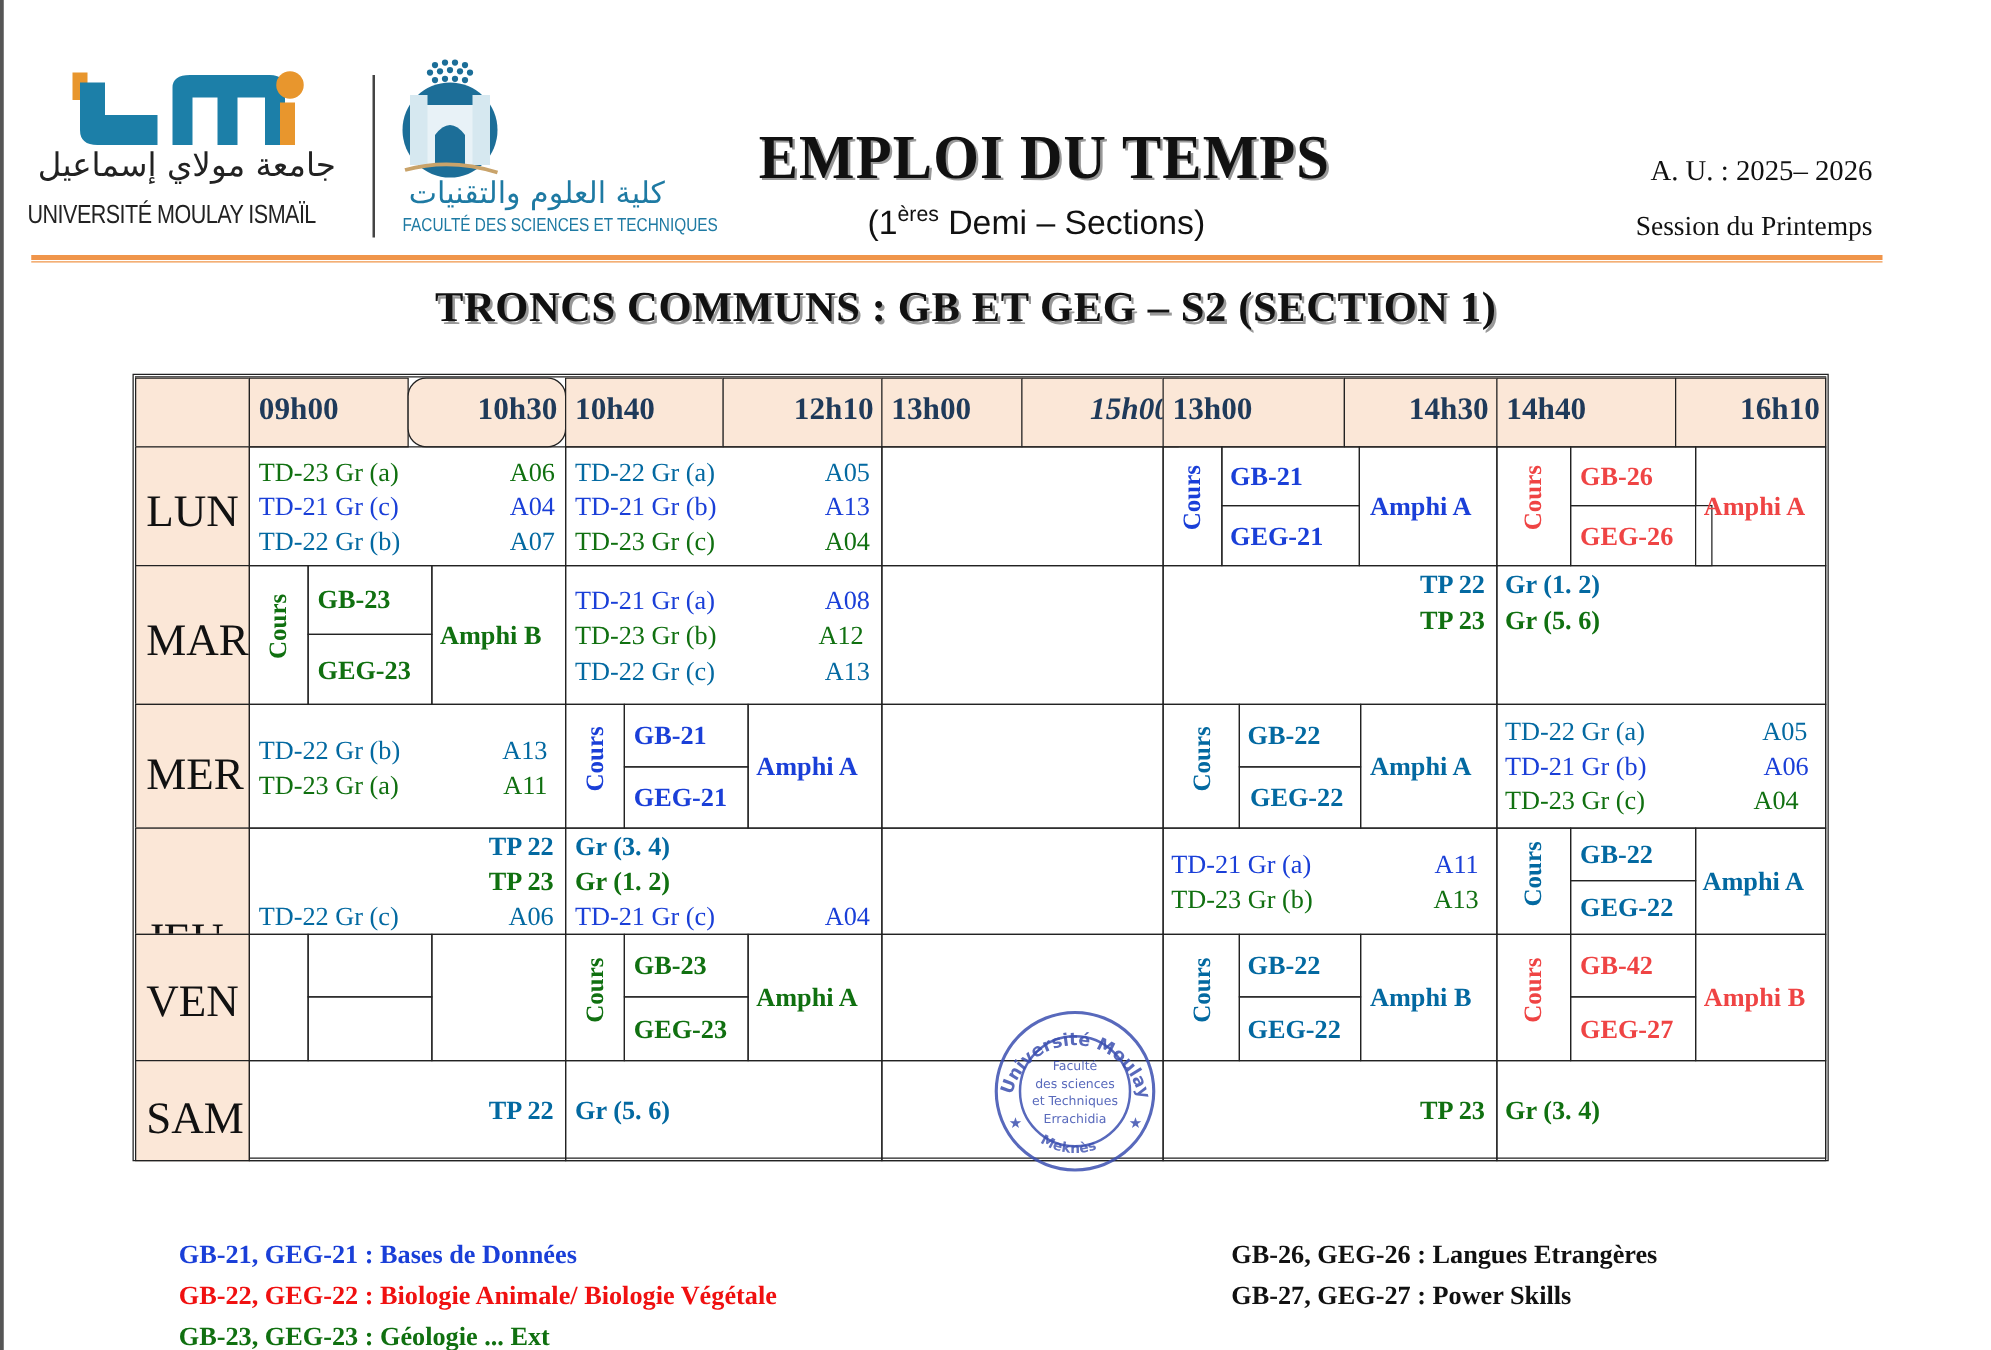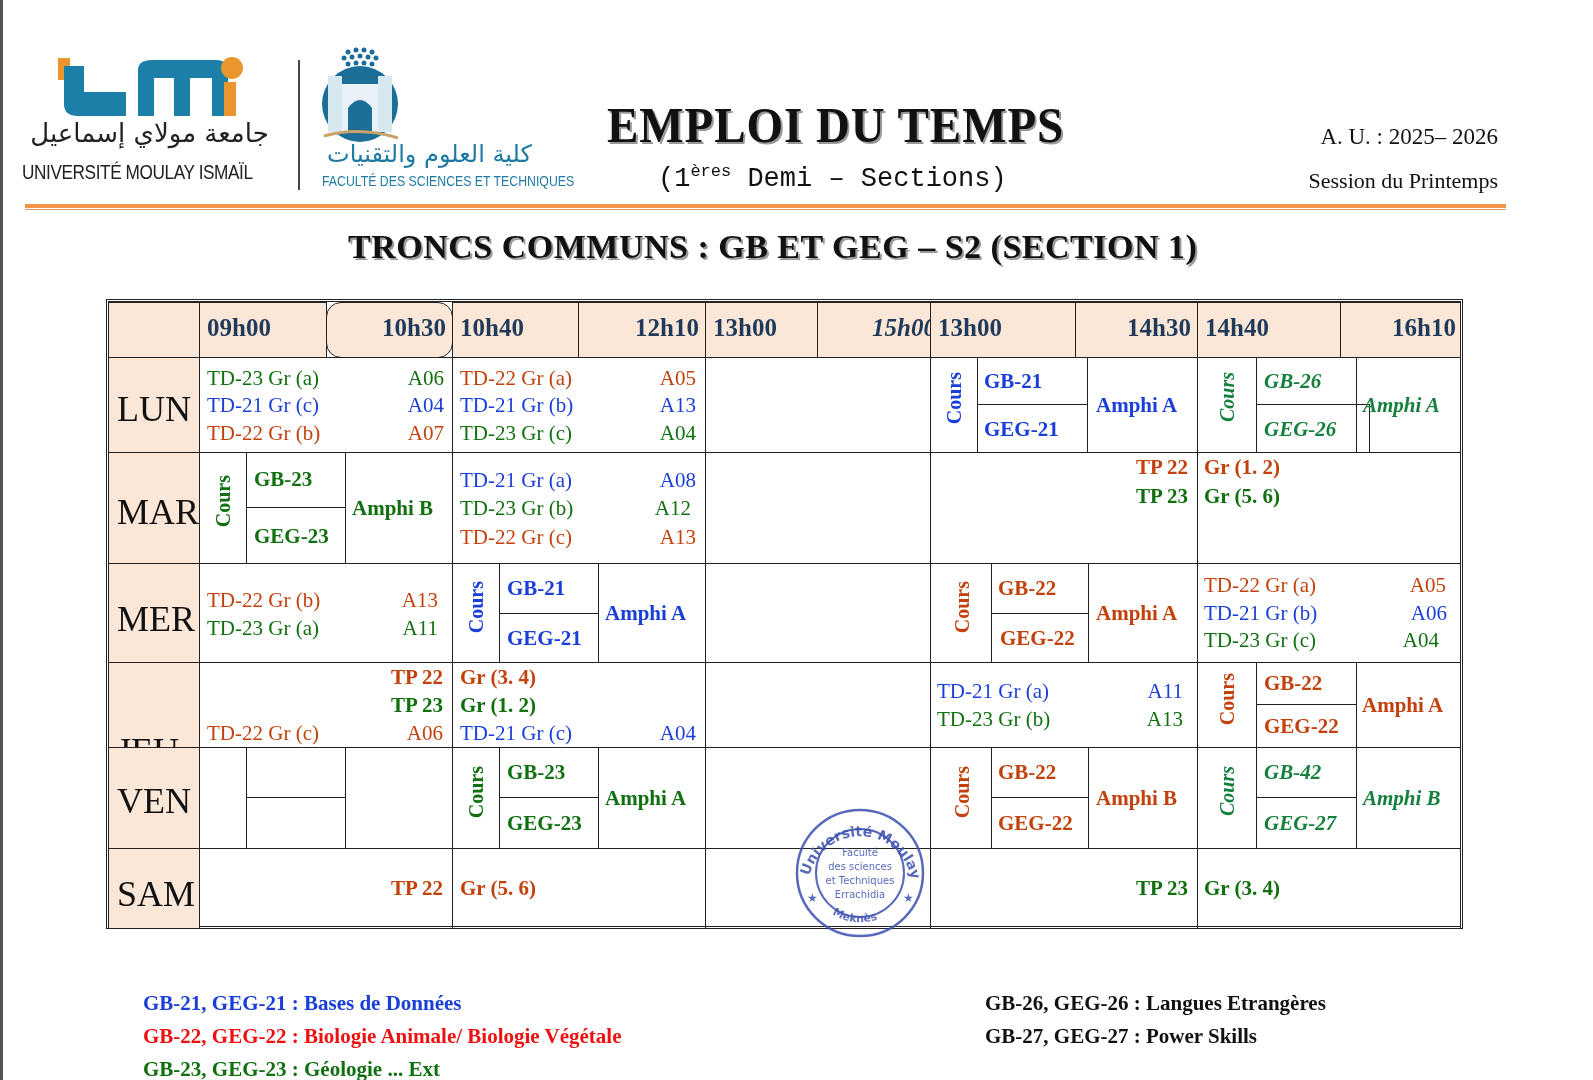--- a/index.html
+++ b/index.html
@@ -8,39 +8,39 @@
   .leftbar{left:0;top:0;width:3px;height:1080px;background:#555;}
   
   .umi-logo{left:56px;top:56px;width:190px;height:70px;}
   .umi-ar{left:22px;top:118px;width:255px;font-size:26px;text-align:center;font-family:"DejaVu Sans",sans-serif;color:#222;direction:rtl;}
   .umi-fr{left:22px;top:160px;width:260px;font-size:21px;letter-spacing:-0.5px;text-align:center;font-family:"Liberation Sans",sans-serif;color:#222;transform:scaleX(0.82);transform-origin:left top;white-space:nowrap;}
   .logo-sep{left:298px;top:60px;width:2px;height:130px;background:#444;}
   .fst-logo{left:318px;top:46px;width:85px;height:100px;}
   .fst-ar{left:322px;top:140px;width:215px;font-size:24px;text-align:center;color:#1e7aa3;font-family:"DejaVu Sans",sans-serif;direction:rtl;}
   .fst-fr{left:322px;top:172px;width:260px;font-size:15px;white-space:nowrap;color:#1e7aa3;font-family:"Liberation Sans",sans-serif;transform:scaleX(0.82);transform-origin:left top;}
   .title{left:607px;top:96px;font-size:50px;font-weight:bold;font-family:"Liberation Serif",serif;letter-spacing:1px;color:#111;text-shadow:2px 2px 0 #999;white-space:nowrap;transform:scaleX(0.94);transform-origin:left top;}
-  .subtitle{left:658px;top:162px;font-size:27px;font-family:Liberation Mono, monospace;white-space:nowrap;}
+  .subtitle{left:694px;top:162px;font-size:27px;font-family:Liberation Sans, sans-serif;white-space:nowrap;}
   .subtitle sup{font-size:17px;}
   .au{left:1290px;top:124px;width:208px;text-align:right;font-size:23px;font-family:"Liberation Serif",serif;white-space:nowrap;}
   .session{left:1240px;top:168px;width:258px;text-align:right;font-size:22px;font-family:"Liberation Serif",serif;white-space:nowrap;}
   .orange-line{left:25px;top:204px;width:1481px;height:4px;background:#f0954a;}
   .orange-line2{left:25px;top:209px;width:1481px;height:1px;background:#f0954a;}
   .section-title{left:348px;top:228px;font-size:34px;font-weight:bold;font-family:"Liberation Serif",serif;letter-spacing:0.5px;text-shadow:2px 2px 0 #999;white-space:nowrap;}
   
   .tbl-outer{left:106px;top:299px;width:1357px;height:630px;border:3px double #222;box-sizing:border-box;}
   .cell{position:absolute;box-sizing:border-box;border:1px solid #222;}
   .hdr{background:#fbe7d7;}
   .hdr-time{position:absolute;font-weight:bold;font-size:25px;color:#1f3a5a;font-family:"Liberation Serif",serif;top:11px;white-space:nowrap;}
   .day{background:#fbe7d7;}
   .day span{position:absolute;left:8px;font-size:36px;font-family:"Liberation Serif",serif;}
   .line{position:absolute;font-size:21px;font-family:"Liberation Serif",serif;white-space:nowrap;}
   .blue{color:#1a3fd8;}
-  .red{color:#c2410c;}
+  .red{color:#0369a1;}
   .green{color:#107010;}
-  .black{color:#15803d;font-style:italic;}
+  .black{color:#ef4444;}
   .vert{position:absolute;writing-mode:vertical-rl;transform:rotate(180deg);font-weight:bold;font-size:20px;font-family:"Liberation Serif",serif;}
   .code{position:absolute;font-weight:bold;font-size:21px;font-family:"Liberation Serif",serif;white-space:nowrap;}
   .amphi{position:absolute;font-weight:bold;font-size:21px;font-family:"Liberation Serif",serif;white-space:nowrap;}
   .stamp{left:793px;top:806px;width:134px;height:134px;}
   .legend{font-weight:bold;font-size:21px;font-family:"Liberation Serif",serif;white-space:nowrap;}
 </style>
 </head>
 <body>
 
 <div class="abs leftbar"></div>

